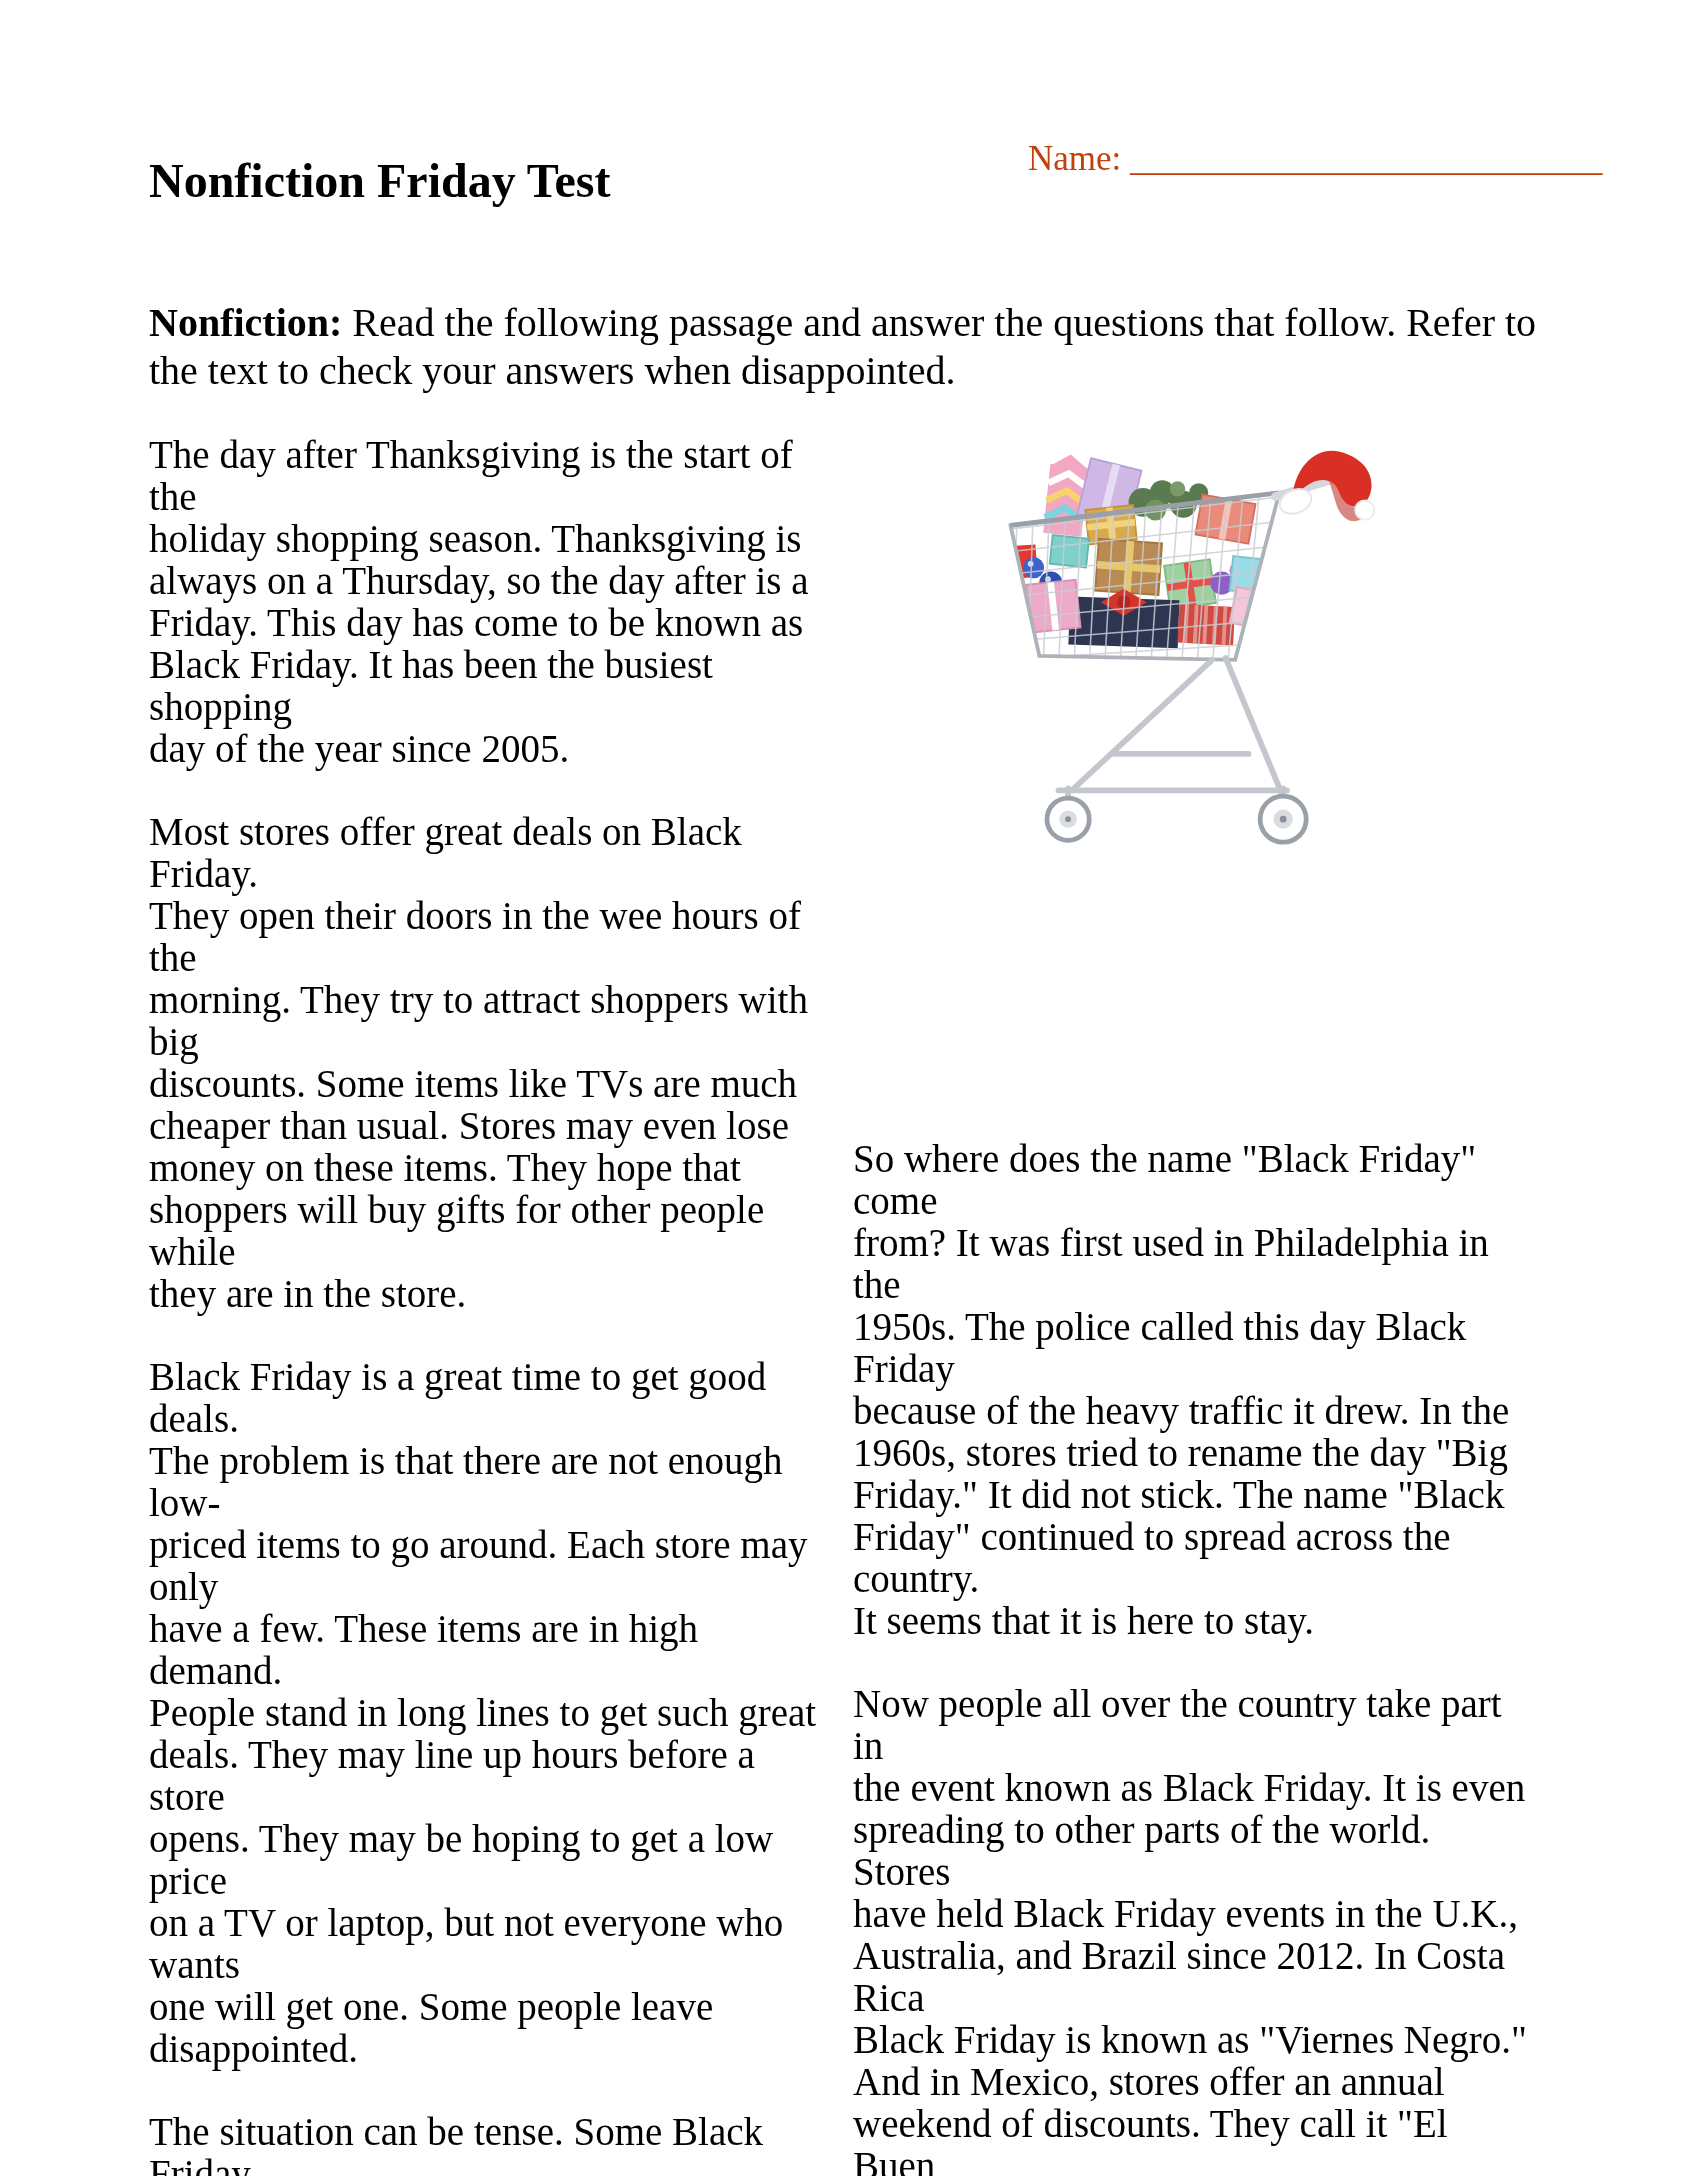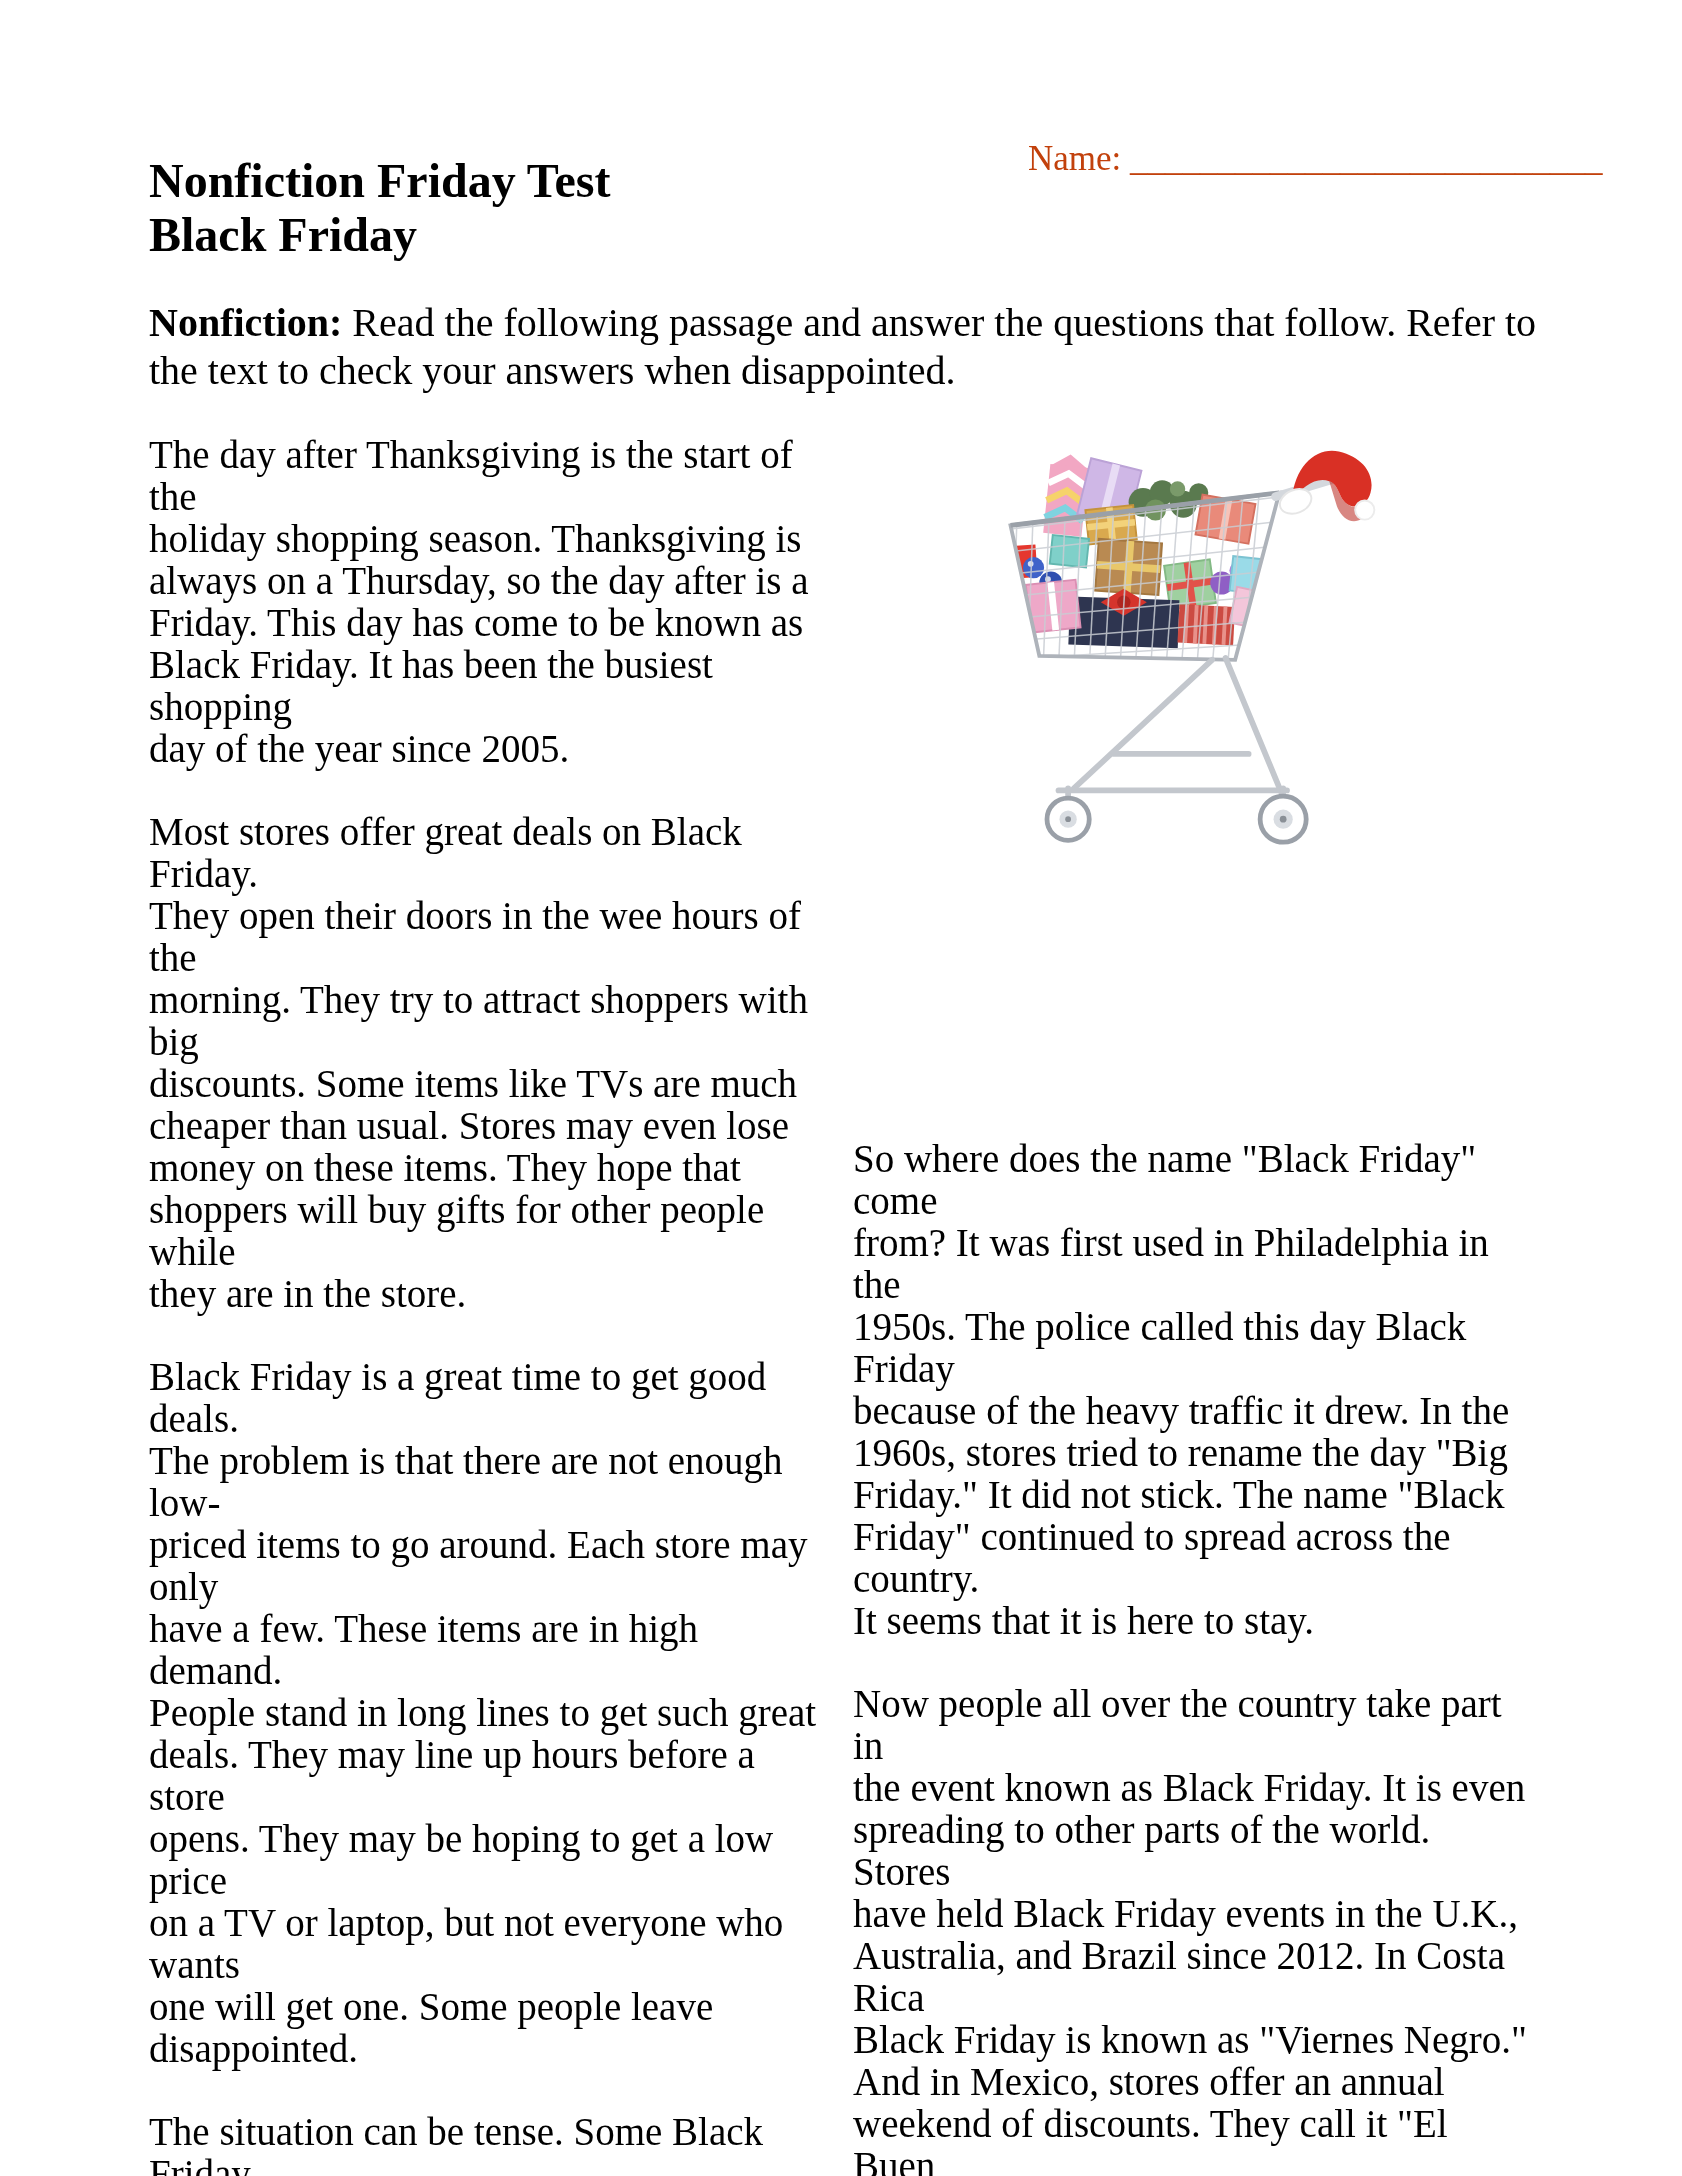--- a/index.html
+++ b/index.html
@@ -30,21 +30,20 @@
 </head>
 <body>
 
 <div class="abs name-block">
   <span>Name:</span>
   <span>___________________________</span>
 </div>
 
 <div class="abs doc-title">
   <div>Nonfiction Friday Test</div>
-  <div>Black Friday</div>
 </div>
 
 <div class="abs directions">
   <b>Nonfiction:</b>
   <span>Read the following passage and answer the questions that follow. Refer to</span><br>
   <span>the text to check your answers when disappointed.</span>
 </div>
 
 <div class="abs col col-left">
   <p>The day after Thanksgiving is the start of the<br>holiday shopping season. Thanksgiving is<br>always on a Thursday, so the day after is a<br>Friday. This day has come to be known as<br>Black Friday. It has been the busiest shopping<br>day of the year since 2005.</p>

